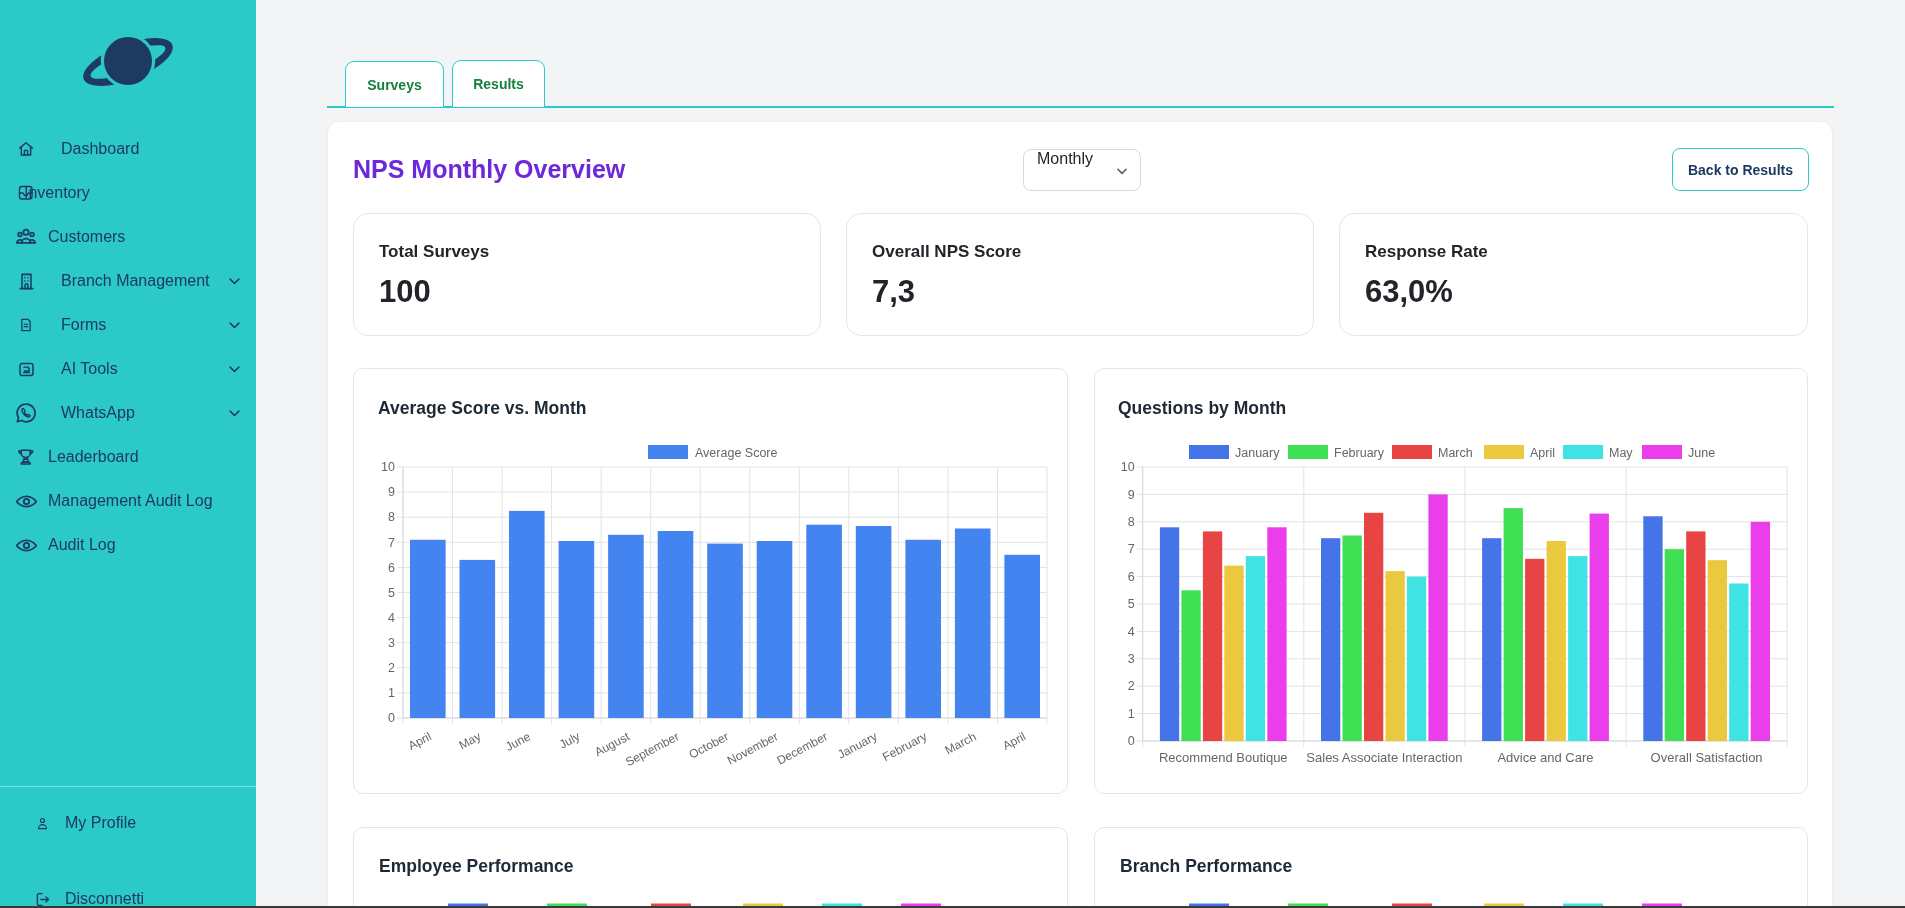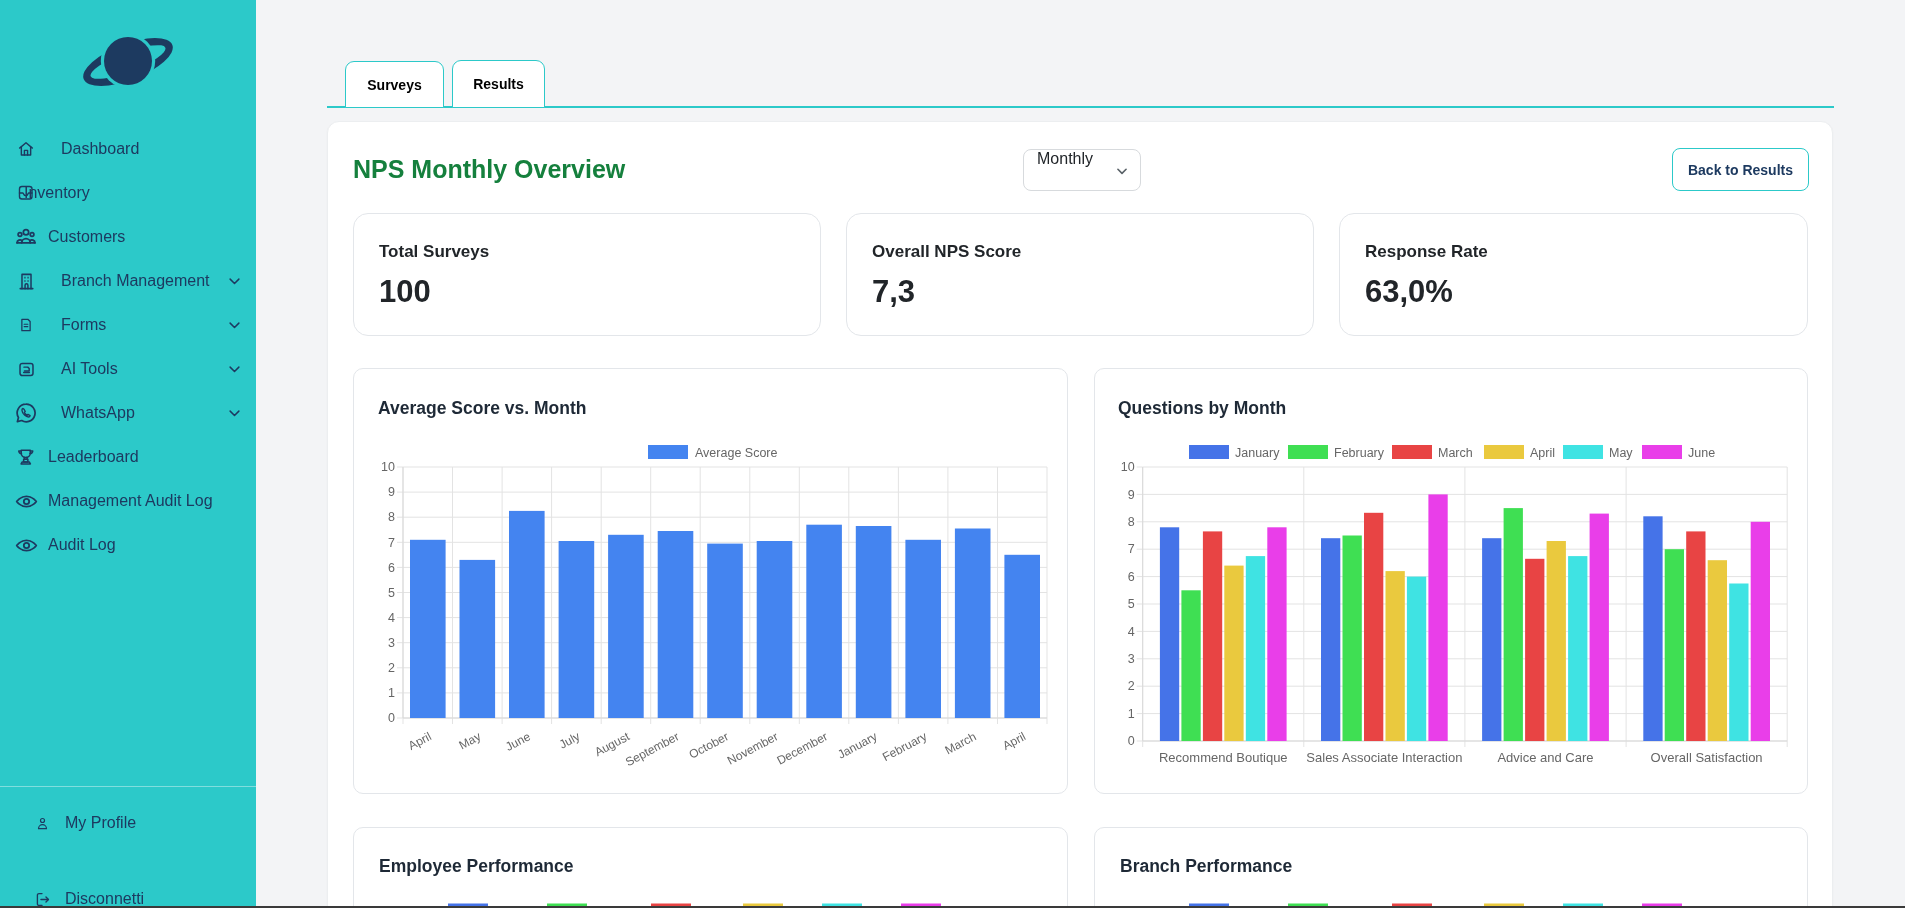--- a/index.html
+++ b/index.html
@@ -11,24 +11,24 @@
 .nav-item { position:absolute; left:0; width:256px; height:44px; display:flex; align-items:center; }
 .nic { position:absolute; }
 .nic svg { width:100%; height:100%; display:block; }
 .ntxt { font-size:16px; color:#1d3a60; }
 .chv { position:absolute; right:14px; top:50%; transform:translateY(-50%); display:flex; }
 #sb-line { position:absolute; left:0; top:786px; width:256px; height:1px; background:rgba(255,255,255,0.4); }
 .bitem { position:absolute; left:0; width:256px; height:44px; display:flex; align-items:center; }
 .bic { position:absolute; }
 .bic svg { width:100%; height:100%; display:block; }
 .btxt { padding-left:65px; font-size:16px; color:#1d3a60; }
-.tab { position:absolute; background:#fff; border:1px solid #2cc9c9; border-radius:9px 9px 0 0; display:flex; align-items:center; justify-content:center; font-size:14px; font-weight:bold; color:#000000; }
+.tab { position:absolute; background:#fff; border:1px solid #2cc9c9; border-radius:9px 9px 0 0; display:flex; align-items:center; justify-content:center; font-size:14px; font-weight:bold; color:#15803d; }
 #tabline { position:absolute; left:327px; top:106px; width:1507px; height:2px; background:#2cc9c9; }
 #maincard { position:absolute; left:327px; top:121px; width:1506px; height:810px; background:#fff; border:1px solid #eceef0; border-radius:12px; box-shadow:0 1px 2px rgba(0,0,0,0.04); }
-#pagetitle { position:absolute; left:353px; top:155px; font-size:25px; font-weight:bold; color:#15803d; }
+#pagetitle { position:absolute; left:353px; top:155px; font-size:25px; font-weight:bold; color:#6d28d9; }
 #select { position:absolute; left:1023px; top:149px; width:118px; height:42px; background:#fff; border:1px solid #d7dadd; border-radius:8px; }
 #select span { position:absolute; left:13px; top:0; font-size:16px; color:#212529; }
 #select svg { position:absolute; right:11px; top:14px; width:14px; height:14px; }
 #backbtn { position:absolute; left:1672px; top:148px; width:137px; height:43px; background:#fff; border:1.5px solid #2cc9c9; border-radius:8px; display:flex; align-items:center; justify-content:center; font-size:14px; font-weight:bold; color:#1d3a60; }
 .stat { position:absolute; top:213px; height:123px; background:#fff; border:1px solid #e3e6ea; border-radius:15px; }
 .stat .lb { position:absolute; left:25px; top:28px; font-size:17px; font-weight:bold; color:#212529; }
 .stat .vl { position:absolute; left:25px; top:60px; font-size:31px; font-weight:bold; color:#212529; }
 .ccard svg, .bcard svg { display:block; position:absolute; left:-1px; top:-1px; }
 .ccard { position:absolute; top:368px; width:715px; height:426px; background:#fff; border:1px solid #e3e6ea; border-radius:10px; overflow:hidden; }
 .bcard { position:absolute; top:827px; width:715px; height:120px; background:#fff; border:1px solid #e3e6ea; border-radius:10px; overflow:hidden; }

